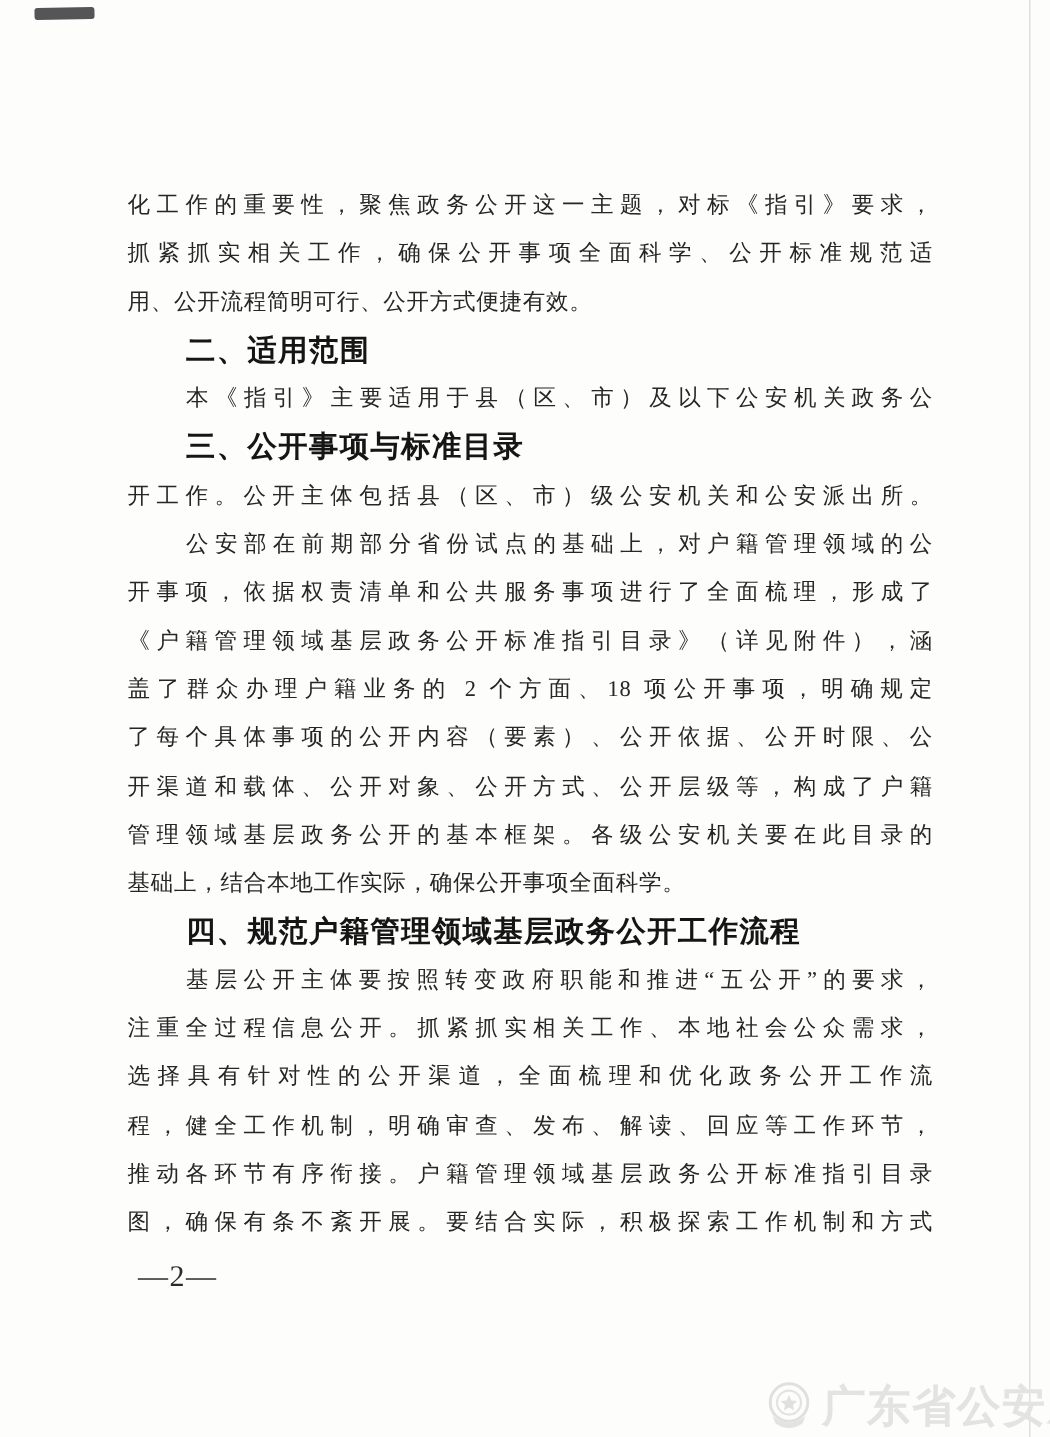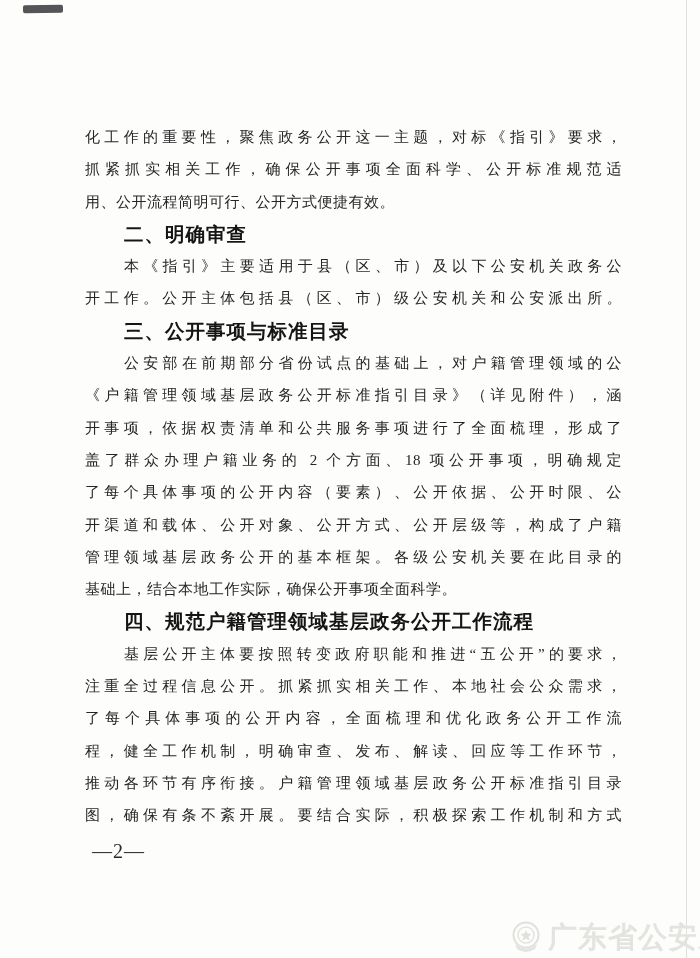--- a/index.html
+++ b/index.html
@@ -102,36 +102,36 @@
 
 <div class="page">
 
   <div class="smudge"></div>
   <div class="scan-edge"></div>
 
   <div class="content">
       <div class="line body fill">化工作的重要性，聚焦政务公开这一主题，对标《指引》要求，</div>
       <div class="line body fill">抓紧抓实相关工作，确保公开事项全面科学、公开标准规范适</div>
       <div class="line body">用、公开流程简明可行、公开方式便捷有效。</div>
-      <div class="line heading">二、明确审查</div>
+      <div class="line heading">二、适用范围</div>
       <div class="line body indent fill">本《指引》主要适用于县（区、市）及以下公安机关政务公</div>
+      <div class="line heading">三、公开事项与标准目录</div>
       <div class="line body fill">开工作。公开主体包括县（区、市）级公安机关和公安派出所。</div>
-      <div class="line heading">三、公开事项与标准目录</div>
       <div class="line body indent fill">公安部在前期部分省份试点的基础上，对户籍管理领域的公</div>
+      <div class="line body fill">开事项，依据权责清单和公共服务事项进行了全面梳理，形成了</div>
       <div class="line body fill">《户籍管理领域基层政务公开标准指引目录》（详见附件），涵</div>
-      <div class="line body fill">开事项，依据权责清单和公共服务事项进行了全面梳理，形成了</div>
       <div class="line body fill">盖了群众办理户籍业务的 2 个方面、18 项公开事项，明确规定</div>
       <div class="line body fill">了每个具体事项的公开内容（要素）、公开依据、公开时限、公</div>
       <div class="line body fill">开渠道和载体、公开对象、公开方式、公开层级等，构成了户籍</div>
       <div class="line body fill">管理领域基层政务公开的基本框架。各级公安机关要在此目录的</div>
       <div class="line body">基础上，结合本地工作实际，确保公开事项全面科学。</div>
       <div class="line heading">四、规范户籍管理领域基层政务公开工作流程</div>
       <div class="line body indent fill">基层公开主体要按照转变政府职能和推进“五公开”的要求，</div>
       <div class="line body fill">注重全过程信息公开。抓紧抓实相关工作、本地社会公众需求，</div>
-      <div class="line body fill">了每个具体事项的公开内容，全面梳理和优化政务公开工作流</div>
+      <div class="line body fill">选择具有针对性的公开渠道，全面梳理和优化政务公开工作流</div>
       <div class="line body fill">程，健全工作机制，明确审查、发布、解读、回应等工作环节，</div>
       <div class="line body fill">推动各环节有序衔接。户籍管理领域基层政务公开标准指引目录</div>
       <div class="line body fill">图，确保有条不紊开展。要结合实际，积极探索工作机制和方式</div>
     </div>
 
   <div class="page-number">—2—</div>
 
   <div class="watermark">
     <svg class="badge" viewBox="0 0 34 36" xmlns="http://www.w3.org/2000/svg">
       <circle cx="17" cy="15" r="12.5" fill="none" stroke="#e0e0dc" stroke-width="2"></circle>

